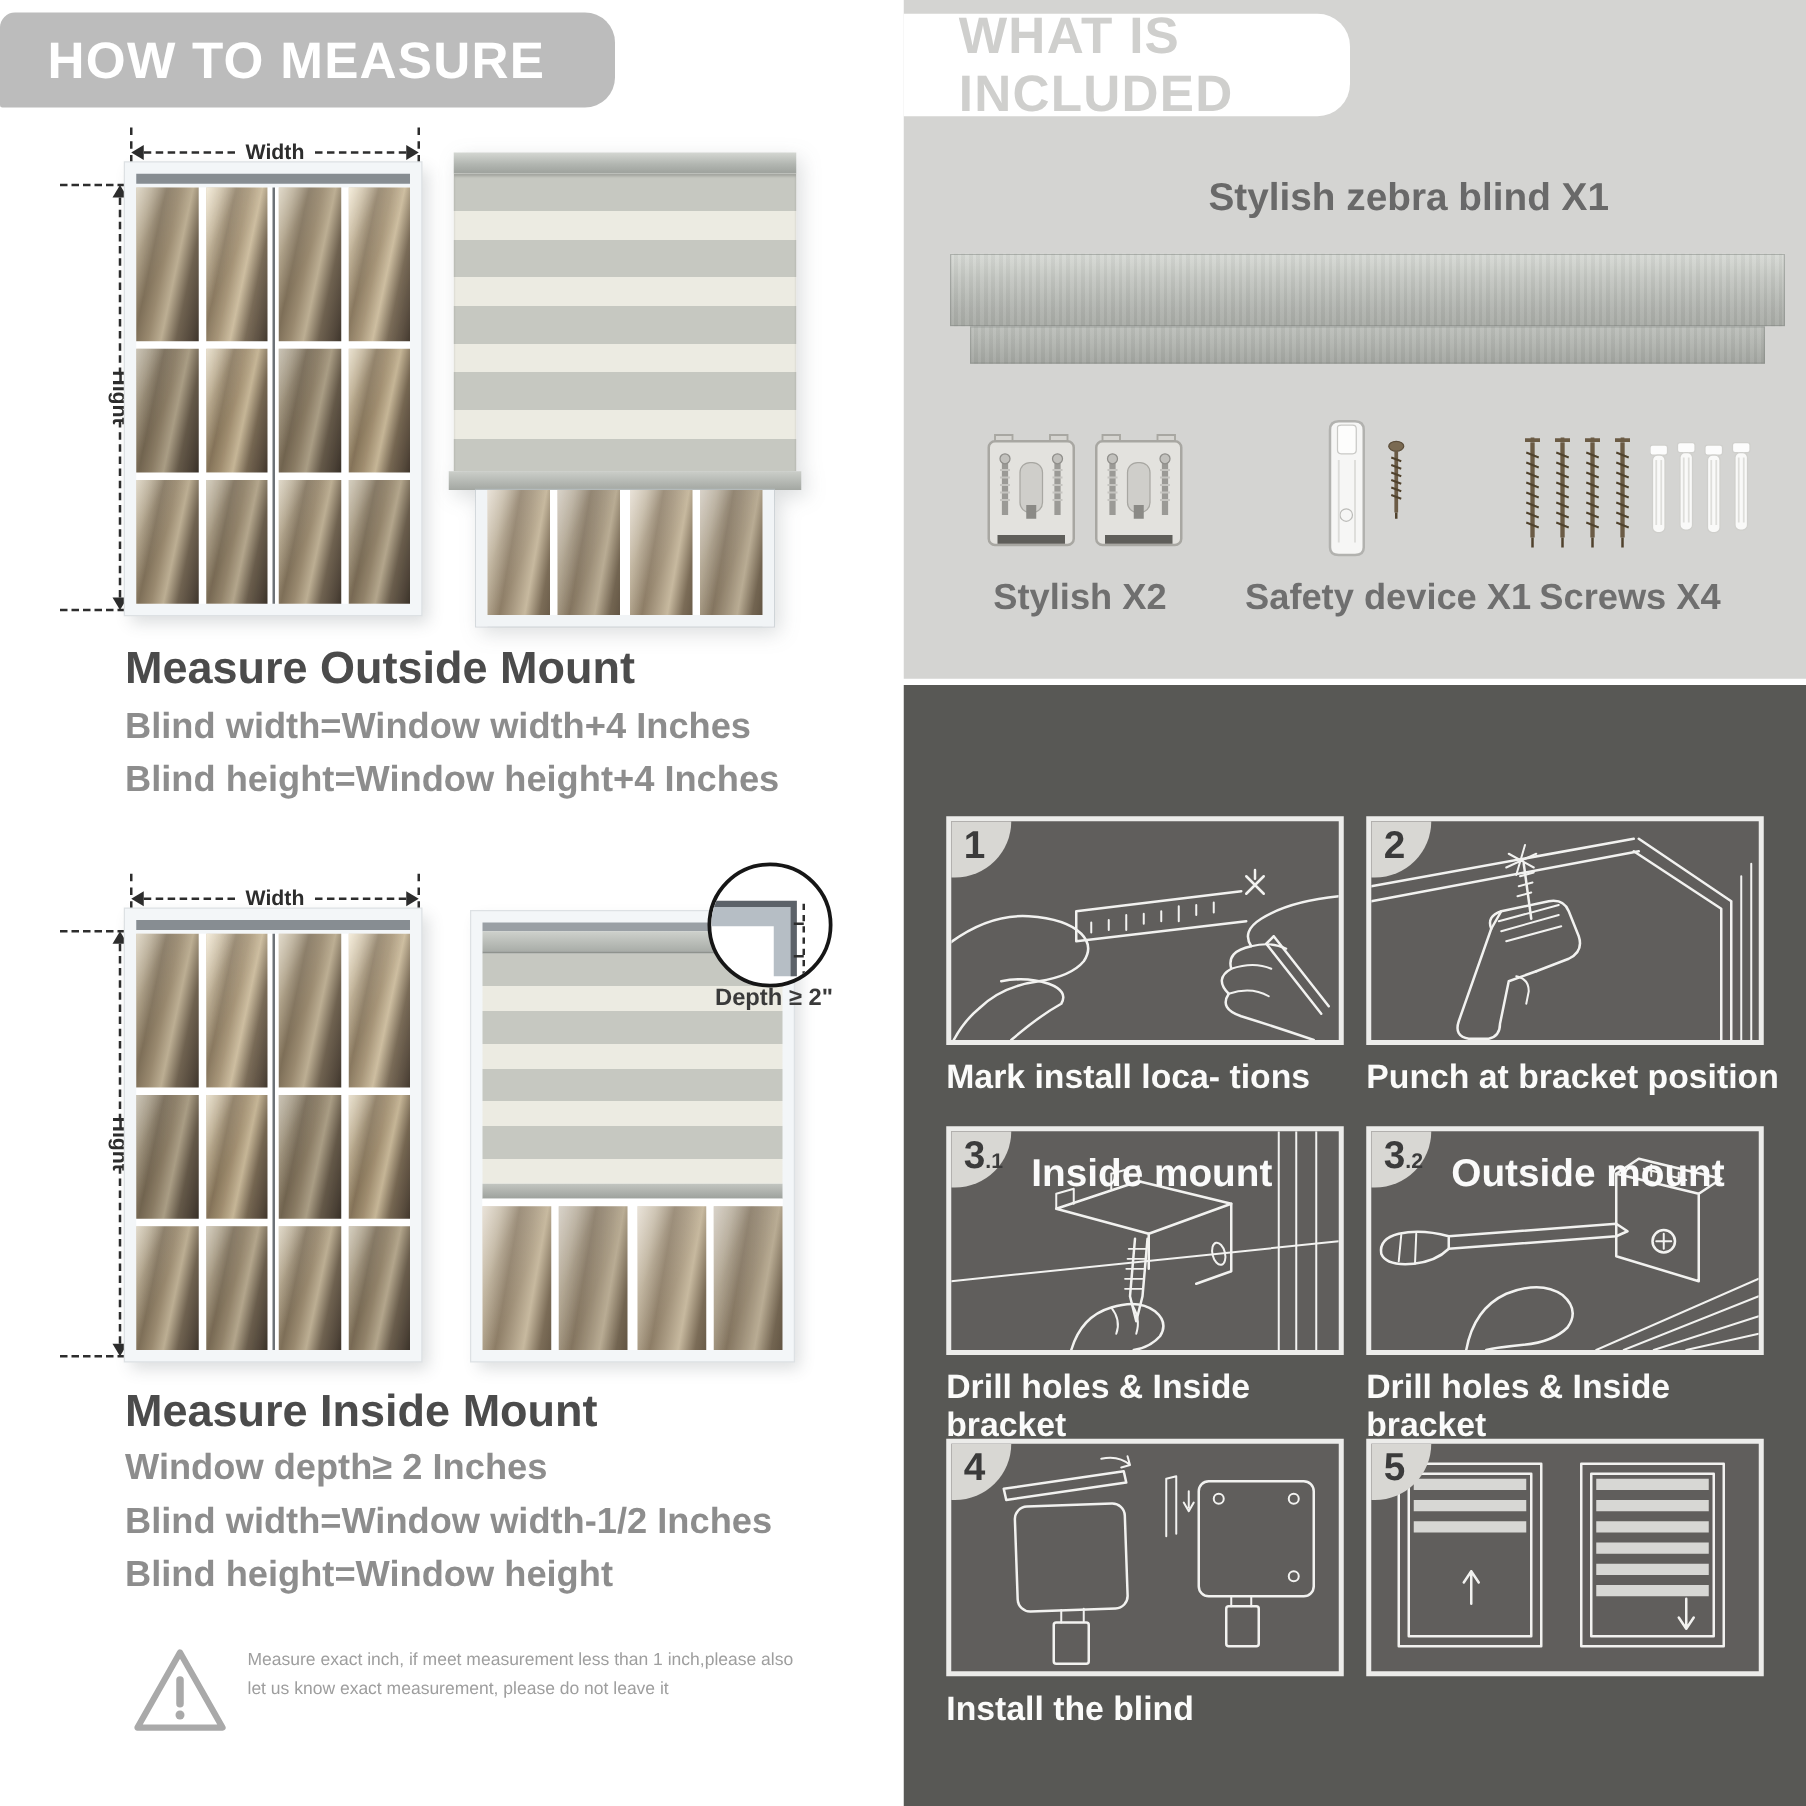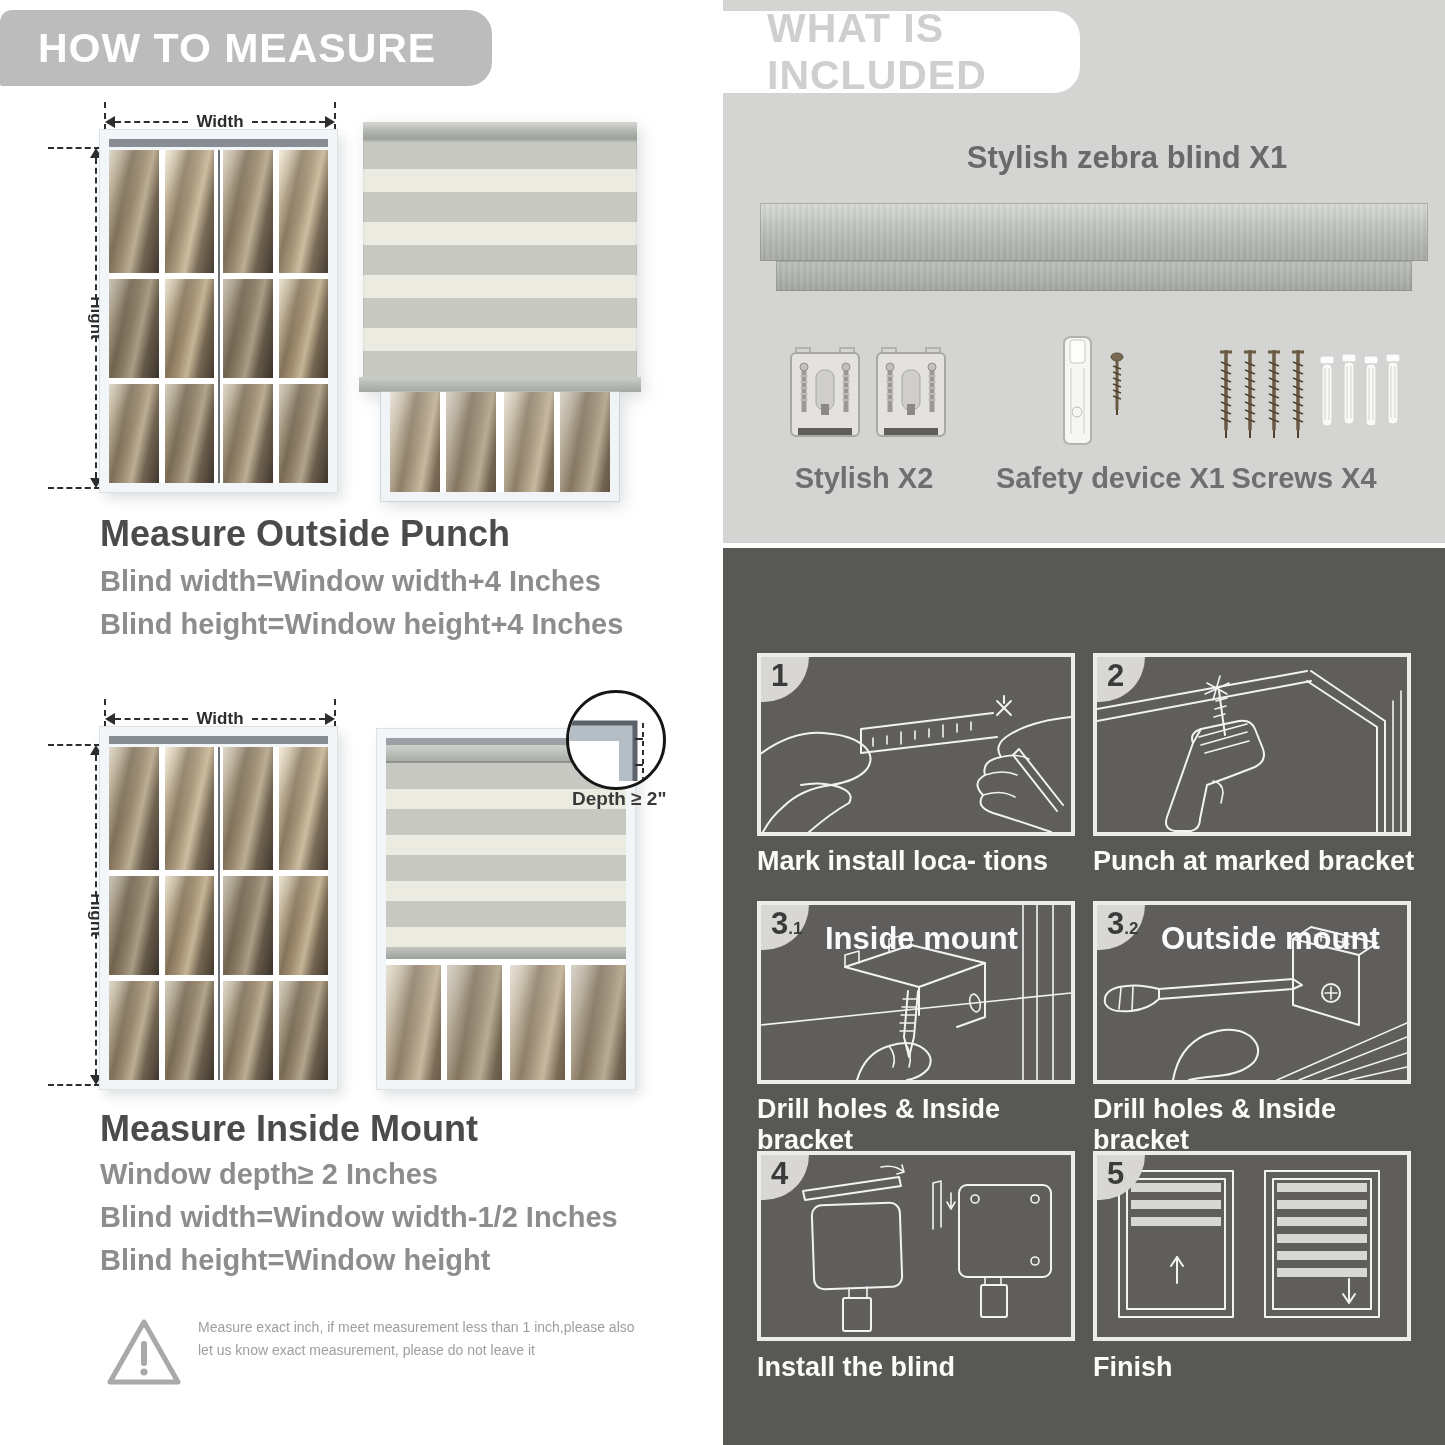--- a/index.html
+++ b/index.html
@@ -174,21 +174,21 @@
         <div class="paneb"></div>
           <div class="paneb"></div>
       </div>
       <div class="leafb">
         <div class="paneb"></div>
           <div class="paneb"></div>
       </div>
     </div>
   </div>
 
-  <div class="sec-title" style="top:513px;">Measure Outside Punch</div>
+  <div class="sec-title" style="top:513px;">Measure Outside Mount</div>
   <div class="sec-line" style="top:565px;">Blind width=Window width+4 Inches</div>
   <div class="sec-line" style="top:608px;">Blind height=Window height+4 Inches</div>
 
   <div class="h-measure" style="left:105px;top:709px;width:230px;">
     <div class="tri-l"></div>
     <div class="dash"></div>
     <span class="m-label">Width</span>
     <div class="dash"></div>
     <div class="tri-r"></div>
   </div>
@@ -382,21 +382,21 @@
       <path d="M296 44 L296 175 M304 34 L304 175" stroke-width="1.6"></path>
       <path d="M128 78 L122 34"></path>
       <path d="M119 44 l11 -3 M118 52 l11 -3 M117 60 l11 -3" stroke-width="1.6"></path>
       <path d="M110 26 l20 11 M123 19 l-7 24 M108 37 l24 -11" stroke-width="1.6"></path>
       <path d="M96 86 Q92 76 104 72 L142 64 Q154 62 158 72 L166 92 Q170 104 158 110 L132 120"></path>
       <path d="M104 72 L96 86 L70 160 Q66 172 78 174 L94 174 Q103 172 103 162 L110 128 L132 120"></path>
       <path d="M104 88 l46 -13 M102 80 l48 -13 M108 96 l44 -12" stroke-width="1.6"></path>
       <path d="M116 124 q10 2 10 12 l-2 10" stroke-width="1.6"></path>
     </svg>
   </div>
-  <div class="caption" style="left:1093px;top:846px;">Punch at  marked bracket</div>
+  <div class="caption" style="left:1093px;top:846px;">Punch at  bracket position</div>
 
   <div class="panel" style="left:757px;top:901px;">
     <div class="badge"><span>3</span><span class="sub">.1</span></div>
     <div class="panel-title">Inside mount</div>
     <svg width="310" height="175" viewBox="0 0 310 175" class="lineart">
       <path d="M0 120 L310 88" stroke-width="1.6"></path>
       <path d="M262 0 L262 175 M276 0 L276 175 M292 0 L292 175" stroke-width="1.6"></path>
       <path d="M84 62 L150 40 L224 58 L158 82 Z"></path>
       <path d="M158 82 L158 110 M224 58 L224 112 L196 122"></path>
       <ellipse cx="214" cy="98" rx="5" ry="9" transform="rotate(-14 214 98)" stroke-width="1.6"></ellipse>
@@ -464,15 +464,14 @@
         <rect x="180" y="28" width="90" height="9"></rect>
         <rect x="180" y="45" width="90" height="9"></rect>
         <rect x="180" y="62" width="90" height="9"></rect>
         <rect x="180" y="79" width="90" height="9"></rect>
         <rect x="180" y="96" width="90" height="9"></rect>
         <rect x="180" y="113" width="90" height="9"></rect>
       </g>
       <path d="M252 124 v24 M252 148 l-6 -9 M252 148 l6 -9"></path>
     </svg>
   </div>
-  <div class="caption" style="left:1093px;top:1352px;">Finish</div>
 
 </div>
 
 </body></html>

